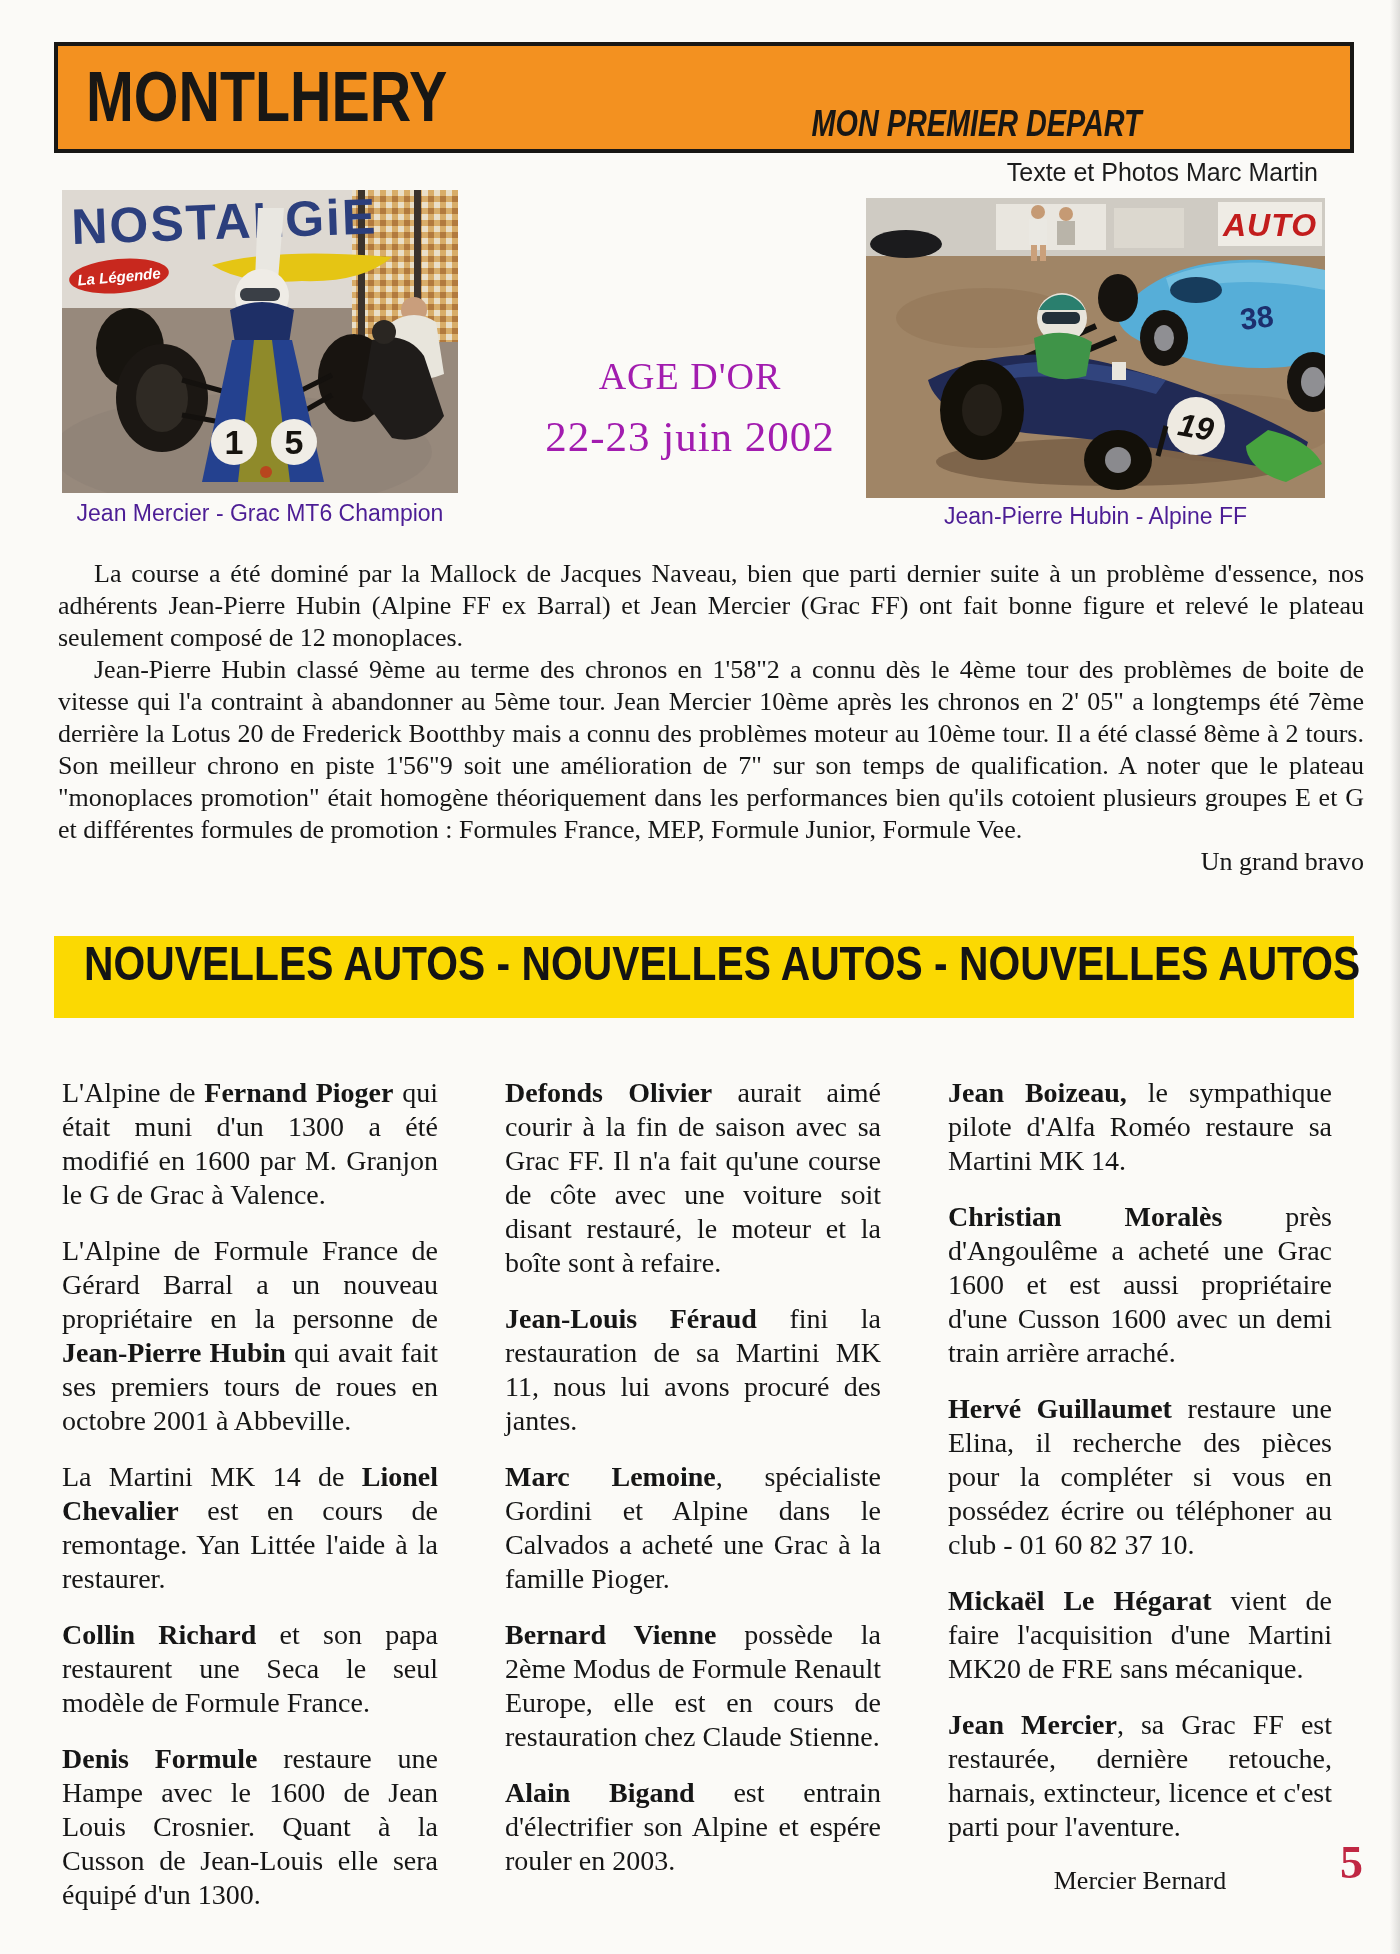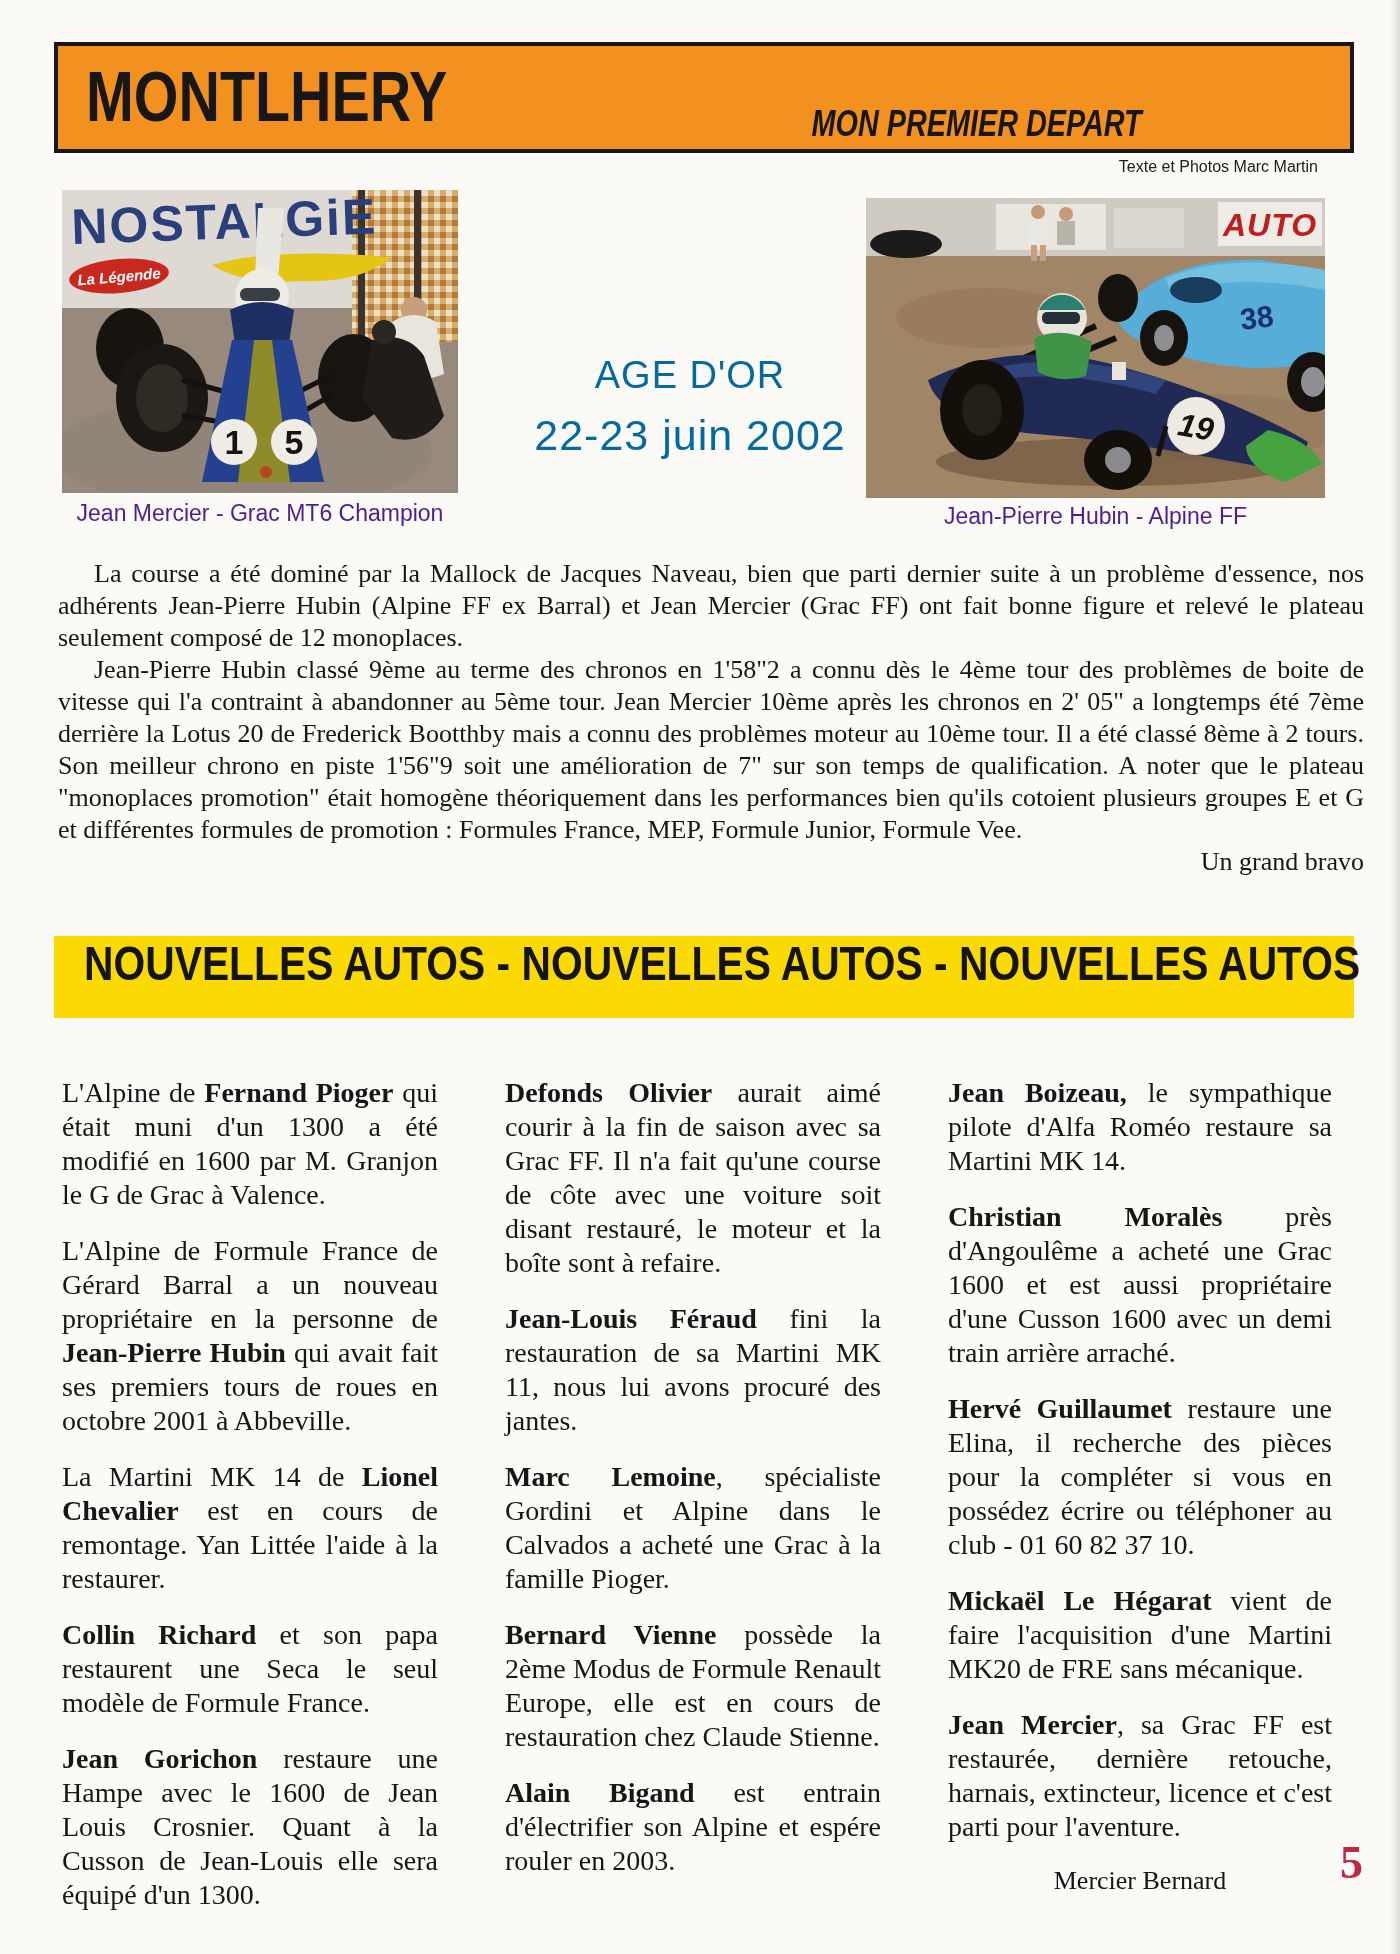--- a/index.html
+++ b/index.html
@@ -10,32 +10,32 @@
   
   .hbanner{position:absolute;left:54px;top:42px;width:1300px;height:111px;
         border:4px solid #181715;box-sizing:border-box;}
   .htitle{position:absolute;left:28px;top:16px;font-family:"Liberation Sans",sans-serif;
         font-weight:bold;font-size:70px;line-height:1;color:#181715;
         transform:scaleX(0.82);transform-origin:left top;white-space:nowrap;}
   .hsub{position:absolute;right:208px;bottom:5px;font-family:"Liberation Sans",sans-serif;
         font-weight:bold;font-style:italic;font-size:36px;line-height:1.1;color:#181715;
         transform:scaleX(0.8);transform-origin:right bottom;white-space:nowrap;}
   .credit{position:absolute;right:82px;top:158px;font-family:"Liberation Sans",sans-serif;
-        font-size:16px;color:#1c1c1c;}
+        font-size:25px;color:#1c1c1c;}
   
   .photo{position:absolute;display:block;}
   .photo-left{left:62px;top:190px;}
   .photo-right{left:866px;top:198px;}
   .caption{position:absolute;font-family:"Liberation Sans",sans-serif;font-size:23px;
         color:#4c1d95;text-align:center;}
   .caption-left{left:62px;top:500px;width:396px;}
   .caption-right{left:866px;top:503px;width:459px;}
   
   .event{position:absolute;left:478px;top:354px;width:424px;text-align:center;
-        font-family:Liberation Sans, sans-serif;color:#0369a1;}
+        font-family:Liberation Serif, serif;color:#a21caf;}
   .event .l1{font-size:38px;letter-spacing:1px;}
   .event .l2{font-size:43px;margin-top:14px;letter-spacing:1px;white-space:nowrap;}
   
   .intro{position:absolute;left:50px;top:558px;width:1306px;font-size:26px;line-height:32px;
         text-align:justify;margin-left:8px;}
   .intro p{margin:0;text-indent:36px;}
   .intro .closing{text-align:right;text-indent:0;}
   
   .ybanner{position:absolute;left:54px;top:936px;width:1300px;height:82px;
         display:flex;align-items:flex-start;}
@@ -163,21 +163,21 @@
   <div class="ybanner" style="background: rgb(251, 217, 2);">
     <span>NOUVELLES AUTOS  -  NOUVELLES AUTOS  -  NOUVELLES AUTOS</span>
   </div>
 
   <div class="columns">
     <div class="col">
         <p class="col-p"><span>L'Alpine de </span><span class="b">Fernand Pioger</span><span> qui était muni d'un 1300 a été modifié en 1600 par M. Granjon le G de Grac à Valence.</span></p>
         <p class="col-p"><span>L'Alpine de Formule France de Gérard Barral a un nouveau propriétaire en la personne de </span><span class="b">Jean-Pierre Hubin</span><span> qui avait fait ses premiers tours de roues en octobre 2001 à Abbeville.</span></p>
         <p class="col-p"><span>La Martini MK 14 de </span><span class="b">Lionel Chevalier</span><span> est en cours de remontage. Yan Littée l'aide à la restaurer.</span></p>
         <p class="col-p"><span class="b">Collin Richard</span><span> et son papa restaurent une Seca le seul modèle de Formule France.</span></p>
-        <p class="col-p"><span class="b">Jean Gorichon</span><span> restaure une Hampe avec le 1600 de Jean Louis Crosnier. Quant à la Cusson de Jean-Louis elle sera équipé d'un 1300.</span></p>
+        <p class="col-p"><span class="b">Denis Formule</span><span> restaure une Hampe avec le 1600 de Jean Louis Crosnier. Quant à la Cusson de Jean-Louis elle sera équipé d'un 1300.</span></p>
       </div>
     <div class="col">
         <p class="col-p"><span class="b">Defonds Olivier</span><span> aurait aimé courir à la fin de saison avec sa Grac FF. Il n'a fait qu'une course de côte avec une voiture soit disant restauré, le moteur et la boîte sont à refaire.</span></p>
         <p class="col-p"><span class="b">Jean-Louis Féraud</span><span> fini la restauration de sa Martini MK 11, nous lui avons procuré des jantes.</span></p>
         <p class="col-p"><span class="b">Marc Lemoine</span><span>, spécialiste Gordini et Alpine dans le Calvados a acheté une Grac à la famille Pioger.</span></p>
         <p class="col-p"><span class="b">Bernard Vienne</span><span> possède la 2ème Modus de Formule Renault Europe, elle est en cours de restauration chez Claude Stienne.</span></p>
         <p class="col-p"><span class="b">Alain Bigand</span><span> est entrain d'électrifier son Alpine et espére rouler en 2003.</span></p>
       </div>
     <div class="col">
     <p class="col-p"><span class="b">Jean Boizeau,</span><span> le sympathique pilote d'Alfa Roméo restaure sa Martini MK 14.</span></p>

